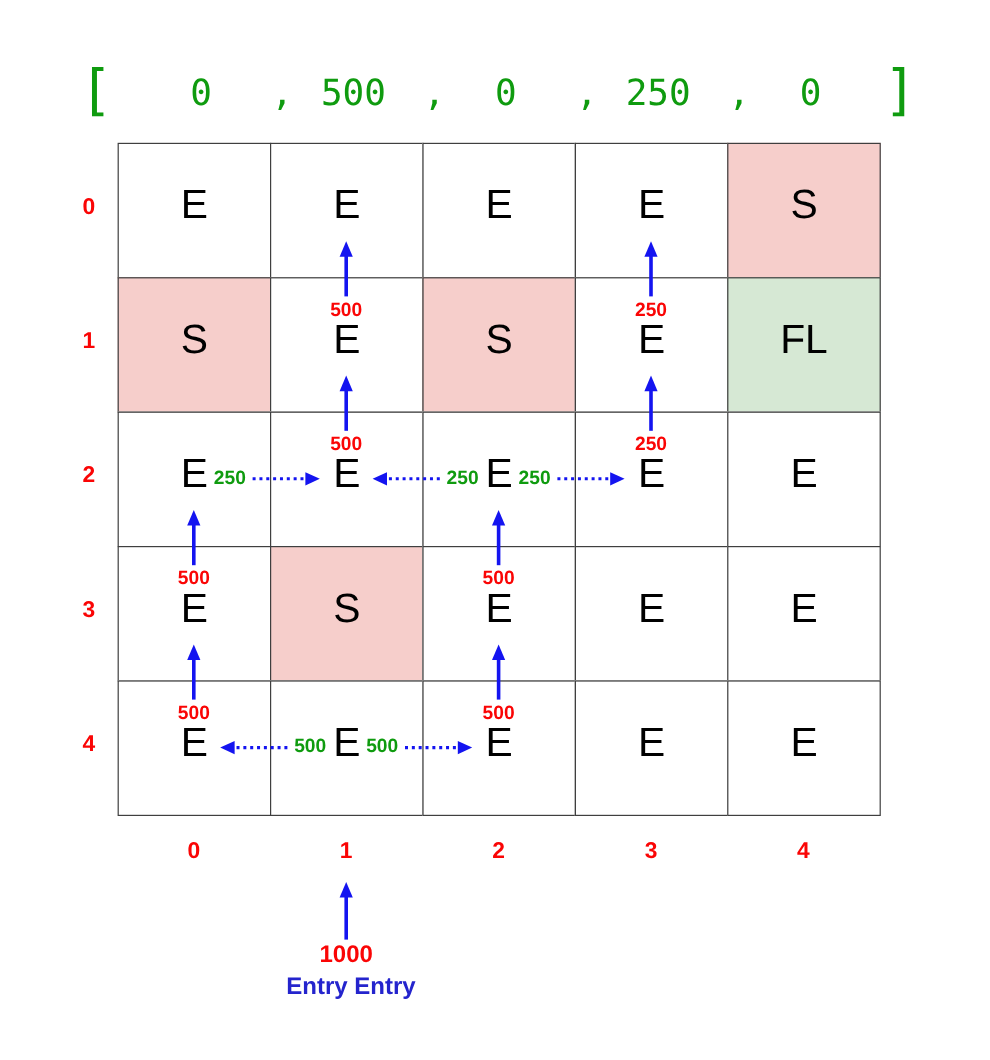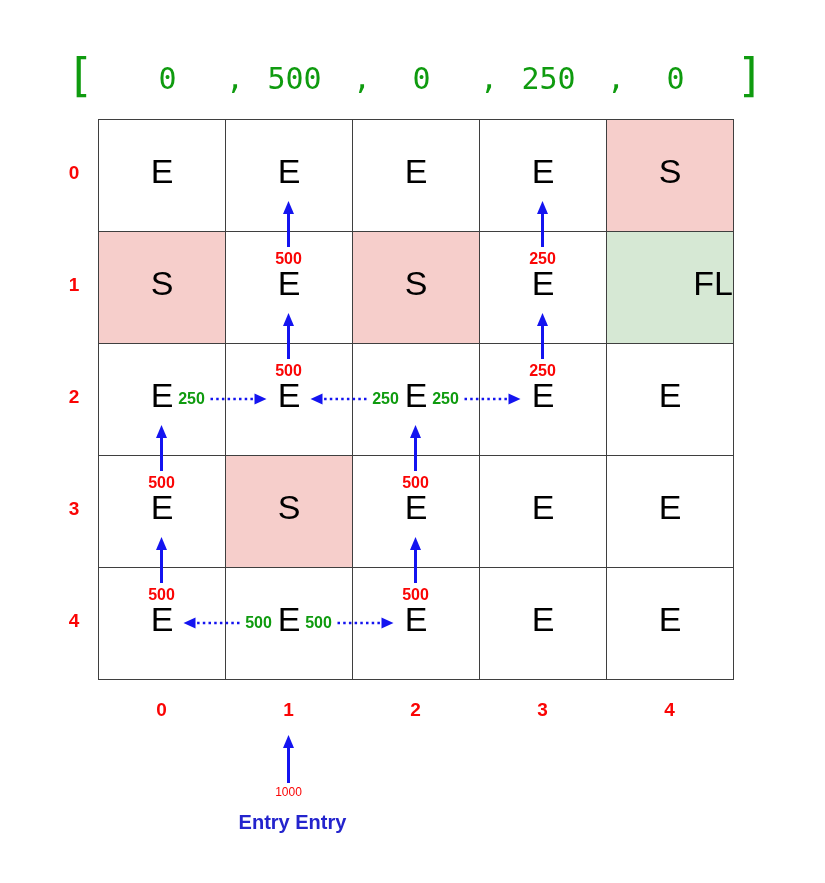--- a/index.html
+++ b/index.html
@@ -31,21 +31,21 @@
     font-weight:bold;font-size:19px;color:var(--text_red);
   }
   
   #overlay{position:absolute;left:0;top:0;pointer-events:none;}
   
   .cost{position:absolute;font-weight:bold;font-size:16px;white-space:nowrap;}
   .cost-red{color:var(--text_red);transform:translateX(-50%);}
   .cost-green{color:var(--text_green);transform:translate(-50%,-50%);}
   
   .entry-cost{
-    position:absolute;top:785px;font-weight:normal;font-size:12px;
+    position:absolute;top:785px;font-weight:bold;font-size:20px;
     color:var(--text_red);transform:translateX(-50%);text-align:right;
   }
   .entry-caption{
     position:absolute;top:811px;font-weight:bold;font-size:20px;
     color:var(--entry_blue);transform:translateX(-50%);white-space:nowrap;
   }
 </style>
 </head>
 <body>
 
@@ -84,21 +84,21 @@
       </div>
       <div class="cell" style="left: 127px; top: 112px;">
         <span class="cell-letter">E</span>
       </div>
       <div class="cell cell-s" style="left: 254px; top: 112px;">
         <span class="cell-letter">S</span>
       </div>
       <div class="cell" style="left: 381px; top: 112px;">
         <span class="cell-letter">E</span>
       </div>
-      <div class="cell cell-fl" style="left: 508px; top: 112px; justify-content: flex-end;">
+      <div class="cell cell-fl" style="left: 508px; top: 112px;">
         <span class="cell-letter">FL</span>
       </div>
       <div class="cell" style="left: 0px; top: 224px;">
         <span class="cell-letter">E</span>
       </div>
       <div class="cell" style="left: 127px; top: 224px;">
         <span class="cell-letter">E</span>
       </div>
       <div class="cell" style="left: 254px; top: 224px;">
         <span class="cell-letter">E</span>

